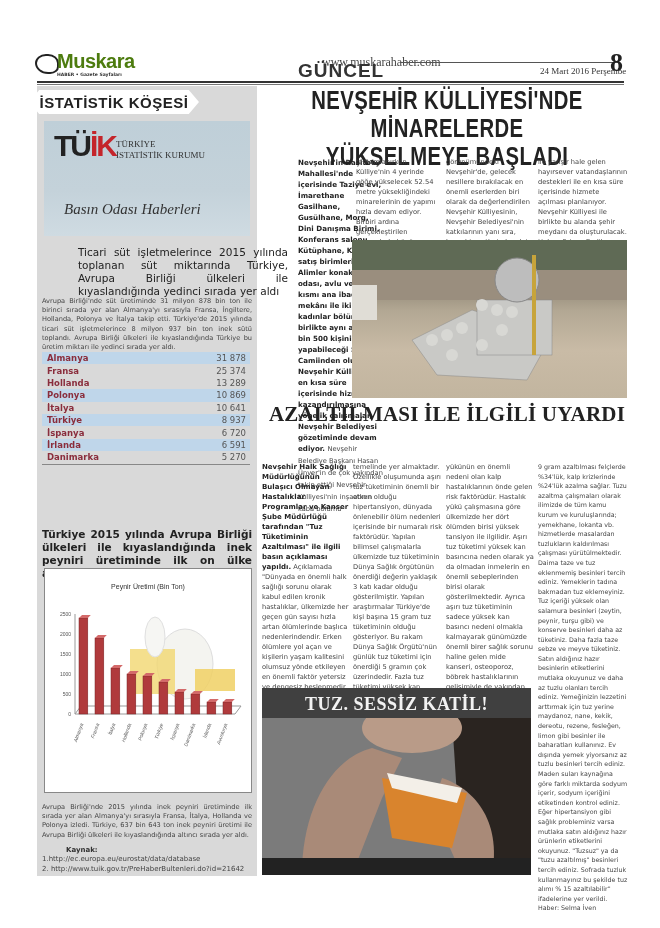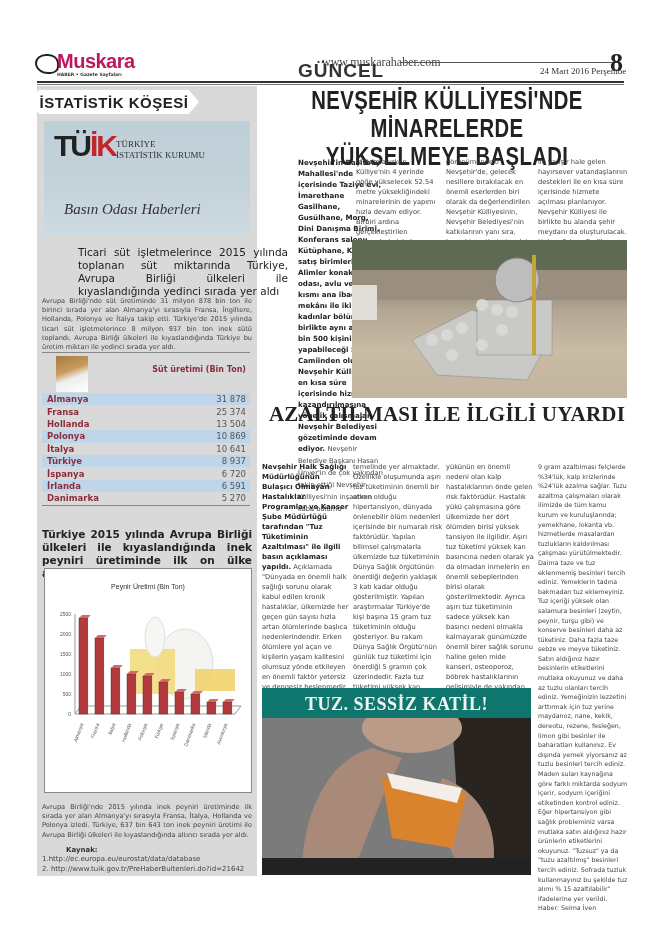--- a/index.html
+++ b/index.html
@@ -1,19 +1,19 @@
 <!DOCTYPE html>
 <html><head>
 <meta charset="utf-8">
 <style>
   html,body{margin:0;padding:0;}
   body{width:660px;height:928px;background:#fff;position:relative;overflow:hidden;font-family:"DejaVu Sans",sans-serif;color:#333;}
   .abs{position:absolute;}
   .logo{left:35px;top:52px;width:100px;height:24px;}
-  .logo-main{font-family:"Liberation Sans",sans-serif;font-weight:900;font-size:20px;color:#be185d;letter-spacing:-0.5px;position:absolute;left:22px;top:-2px;}
+  .logo-main{font-family:"Liberation Sans",sans-serif;font-weight:900;font-size:20px;color:#4d7c0f;letter-spacing:-0.5px;position:absolute;left:22px;top:-2px;}
   .logo-mark{position:absolute;left:0;top:2px;width:20px;height:16px;border:2px solid #222;border-radius:50% 50% 40% 60%;}
   .logo-sub{position:absolute;left:22px;top:20px;font-size:4.5px;color:#333;font-weight:bold;white-space:nowrap;}
   .section-name{left:298px;top:60px;font-family:"Liberation Sans",sans-serif;font-weight:bold;font-size:19px;color:#333;letter-spacing:1px;}
   .site-url{left:322px;top:55px;font-family:"Liberation Serif",serif;font-size:12px;color:#444;}
   .head-rule{left:400px;top:62px;width:220px;height:1px;background:#555;}
   .date-text{left:540px;top:66px;font-family:"Liberation Serif",serif;font-size:9px;color:#333;}
   .page-num{left:610px;top:48px;font-family:"Liberation Serif",serif;font-weight:bold;font-size:26px;color:#222;}
   .mast-rule{left:37px;top:81px;width:587px;height:2px;background:#333;}
   .mast-rule2{left:37px;top:84px;width:587px;height:1px;background:#777;}
   
@@ -50,21 +50,21 @@
   .a1c2{left:356px;top:157px;width:85px;}
   .a1c3{left:446px;top:157px;width:87px;}
   .a1c4{left:538px;top:157px;width:90px;}
   .photo1{left:352px;top:240px;width:275px;height:158px;background:linear-gradient(180deg,#6d6c5a 0%,#8a8170 25%,#b3a894 45%,#c9bba6 70%,#c2b59f 100%);overflow:hidden;}
   
   .art2-title{left:262px;top:402px;width:370px;text-align:center;font-family:"Liberation Serif",serif;font-weight:900;font-size:21px;line-height:25px;color:#222;letter-spacing:0.2px;}
   .a2c1{left:262px;top:462px;width:88px;}
   .a2c2{left:353px;top:462px;width:90px;}
   .a2c3{left:446px;top:462px;width:88px;}
   .a2c4{left:538px;top:462px;width:90px;}
-  .tuz-box{left:262px;top:688px;width:269px;height:187px;background:#0f766e;overflow:hidden;}
+  .tuz-box{left:262px;top:688px;width:269px;height:187px;background:#404040;overflow:hidden;}
   .tuz-title{position:absolute;left:0;top:6px;width:100%;text-align:center;font-family:"Liberation Serif",serif;font-weight:900;font-size:18px;color:#f2f2f2;letter-spacing:0.5px;}
   .tuz-photo{position:absolute;left:0;top:30px;width:269px;height:157px;background:#777;}
 </style>
 </head>
 <body>
 
 <div class="abs logo">
   <div class="logo-mark"></div>
   <div class="logo-main">Muskara</div>
   <div class="logo-sub">HABER • Gazete Sayfaları</div>
@@ -86,36 +86,32 @@
   <div class="tuik-name">
     <div>TÜRKİYE</div>
     <div>İSTATİSTİK KURUMU</div>
   </div>
   <div class="tuik-basin">Basın Odası Haberleri</div>
 </div>
 <div class="abs side-h1">Ticari süt işletmelerince 2015 yılında toplanan süt miktarında Türkiye, Avrupa Birliği ülkeleri ile kıyaslandığında yedinci sırada yer aldı</div>
 <div class="abs side-p">Avrupa Birliği'nde süt üretiminde 31 milyon 878 bin ton ile birinci sırada yer alan Almanya'yı sırasıyla Fransa, İngiltere, Hollanda, Polonya ve İtalya takip etti. Türkiye'de 2015 yılında ticari süt işletmelerince 8 milyon 937 bin ton inek sütü toplandı. Avrupa Birliği ülkeleri ile kıyaslandığında Türkiye bu üretim miktarı ile yedinci sırada yer aldı.</div>
 
 <div class="abs milk-table">
-  <div class="milk-head">
-    <div class="milk-img"></div>
-    <div class="milk-title">Süt üretimi (Bin Ton)</div>
-  </div>
   <div id="milk-rows" class="milk-bottom">
       <div class="milk-row alt">
         <span class="c">Almanya</span>
         <span class="v">31 878</span>
       </div>
       <div class="milk-row">
         <span class="c">Fransa</span>
         <span class="v">25 374</span>
       </div>
       <div class="milk-row">
         <span class="c">Hollanda</span>
-        <span class="v">13 504</span>
+        <span class="v">13 289</span>
       </div>
       <div class="milk-row alt">
         <span class="c">Polonya</span>
         <span class="v">10 869</span>
       </div>
       <div class="milk-row">
         <span class="c">İtalya</span>
         <span class="v">10 641</span>
       </div>
       <div class="milk-row alt">

